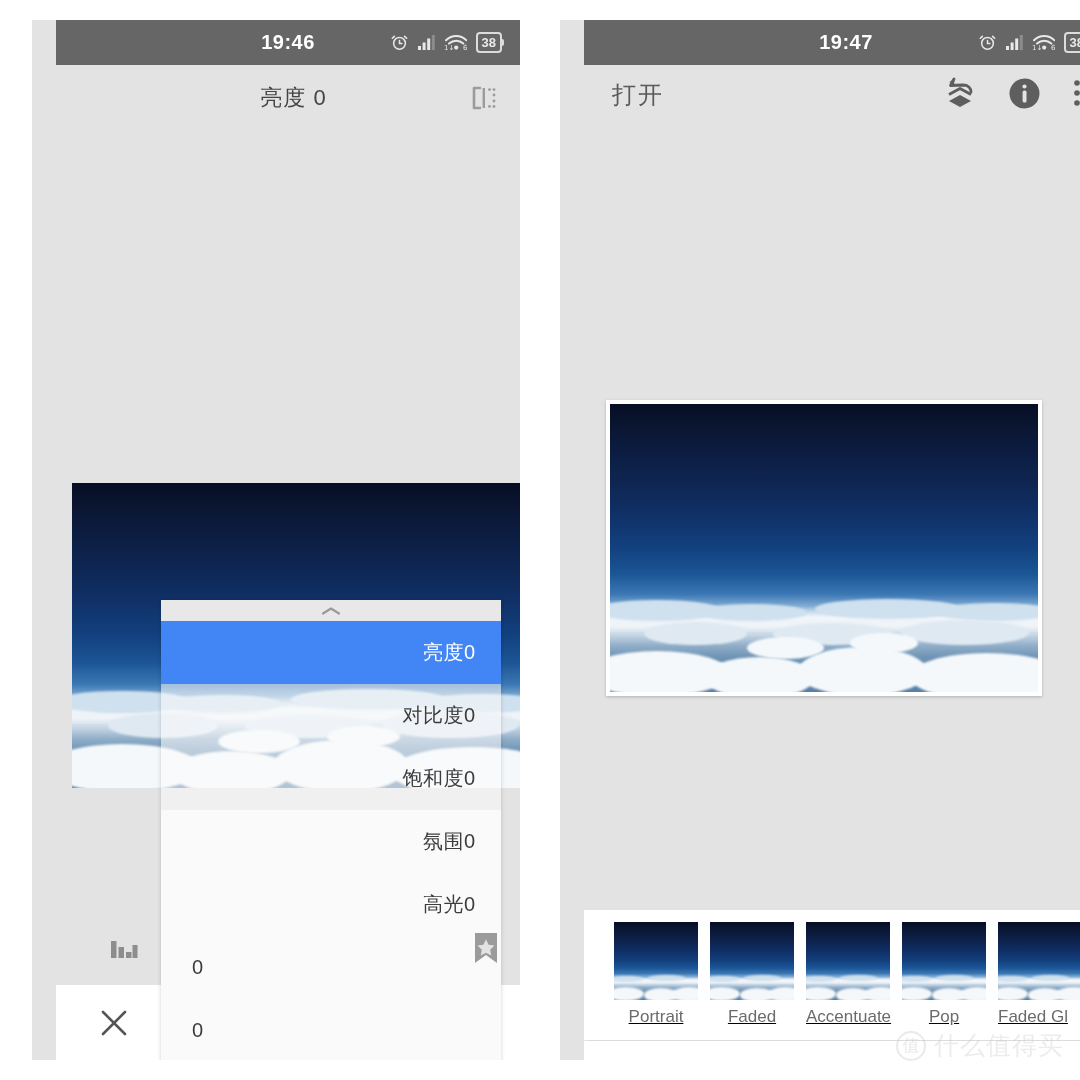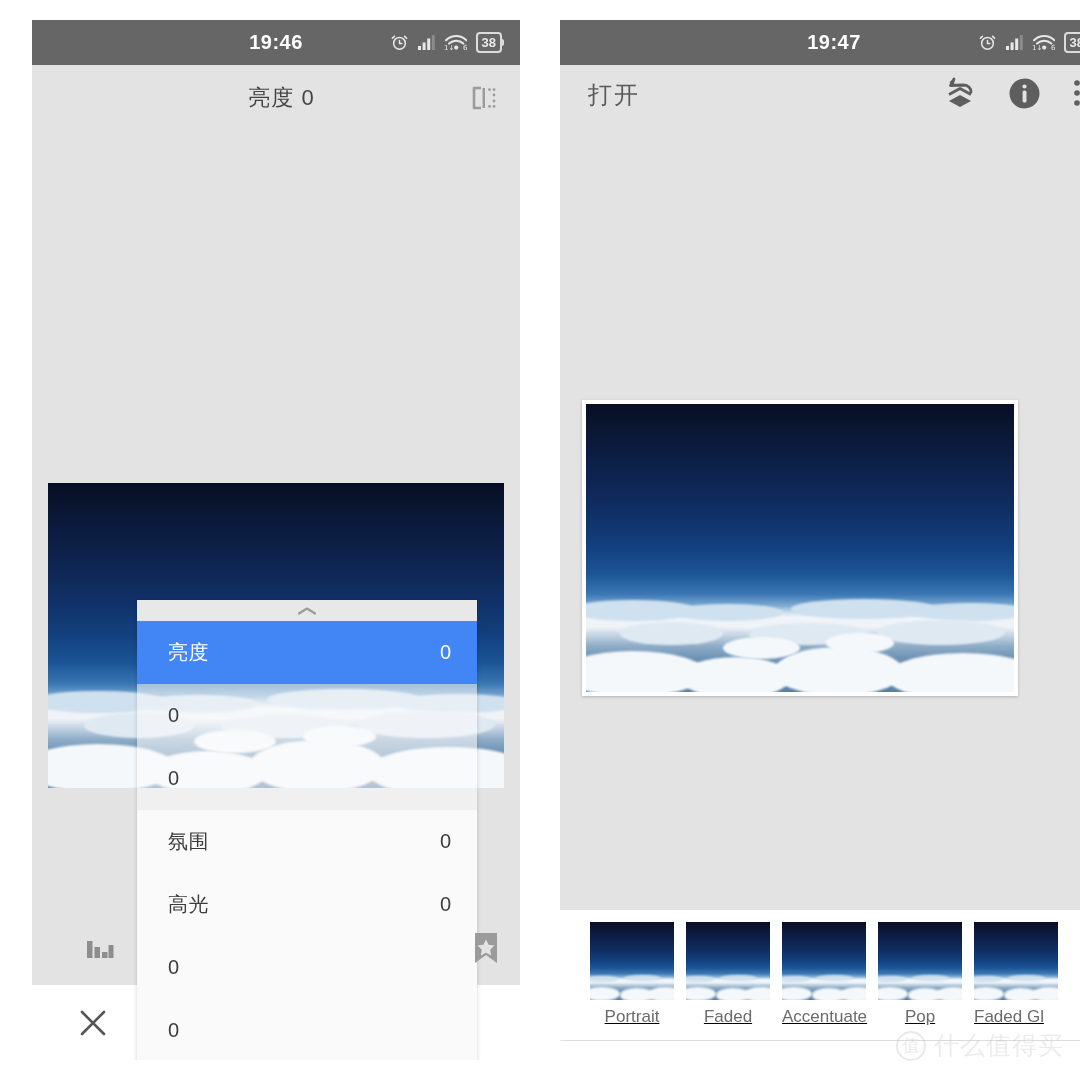--- a/index.html
+++ b/index.html
@@ -2,21 +2,21 @@
 <html><head>
 <meta charset="utf-8">
 <style>
   * { margin:0; padding:0; box-sizing:border-box; }
   html,body{ width:1080px; height:1080px; background:#ffffff;
     font-family:"Liberation Sans","DejaVu Sans",sans-serif; overflow:hidden; }
 
   .stage{ position:relative; width:1080px; height:1080px; background:#ffffff; }
 
   
-  .phone{ position:absolute; top:20px; background:#E3E3E3; overflow:hidden; }
+  .phone{ position:absolute; top:20px; background:#E3E3E3; overflow:hidden;padding-left:24px; }
   .phone-left{ left:32px;  width:488px; height:1040px; }
   .phone-right{ left:560px; width:548px; height:1040px; }
 
   
   .statusbar{ height:45px; background:#666666; display:flex; align-items:center;
     position:relative; }
   .sb-clock{ color:#ffffff; font-size:20px; font-weight:bold; letter-spacing:.5px;
     position:absolute; left:0; right:0; text-align:center; margin:auto; width:120px; }
   .sb-icons{ margin-left:auto; display:flex; align-items:center; gap:9px;
     padding-right:18px; }
@@ -58,21 +58,21 @@
   
   .adjust{ position:absolute; left:105px; top:470px; width:340px; height:487px;
     box-shadow:0 1px 4px rgba(0,0,0,.18); }
   .adj-handle{ height:21px; background:#E8E8E8; display:flex; align-items:center;
     justify-content:center; }
   .adj-body{ position:relative; }
   .adj-translucent{ background:rgba(252,252,252,.55); }
   .adj-solid{ background:#FAFAFA; }
   .row{ height:63px; display:flex; align-items:center; padding:0 26px 0 31px;
     font-size:20px; color:#3c3c3c; }
-  .row .lbl{ flex:1; letter-spacing:.5px; }
+  .row .lbl{ flex:1; letter-spacing:.5px;text-align:right; }
   .row .val{ font-size:20px; color:#3c3c3c; }
   .row.sel{ background:#4285F4; color:#ffffff; }
   .row.sel .val{ color:#ffffff; }
 
   .chev{ width:26px; height:14px; }
   .chev path{ fill:none; stroke:#9a9a9a; stroke-width:2.2; stroke-linecap:round;
     stroke-linejoin:round; }
 
   
   .l-histo{ position:absolute; left:52px; bottom:18px; }
@@ -206,23 +206,25 @@
             <path d="M5 9.5 L13 4.5 L21 9.5"></path>
           </svg>
         </div>
 
         <div class="adj-body adj-translucent">
           <div class="row sel">
             <span class="lbl">亮度</span>
             <span class="val">0</span>
           </div>
           <div class="row">
-            <span class="val">0</span>
-          </div>
-          <div class="row">
+            <span class="lbl">对比度</span>
+            <span class="val">0</span>
+          </div>
+          <div class="row">
+            <span class="lbl">饱和度</span>
             <span class="val">0</span>
           </div>
         </div>
 
         <div class="adj-body adj-solid">
           <div class="row">
             <span class="lbl">氛围</span>
             <span class="val">0</span>
           </div>
           <div class="row">

